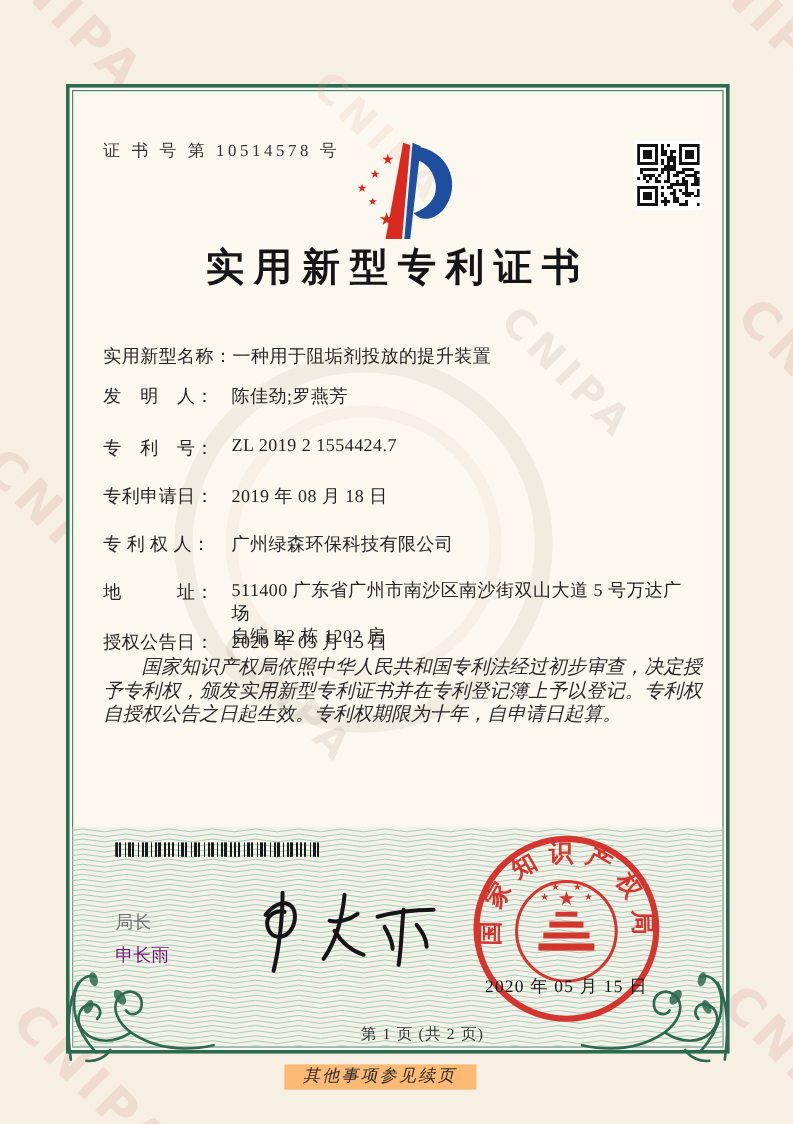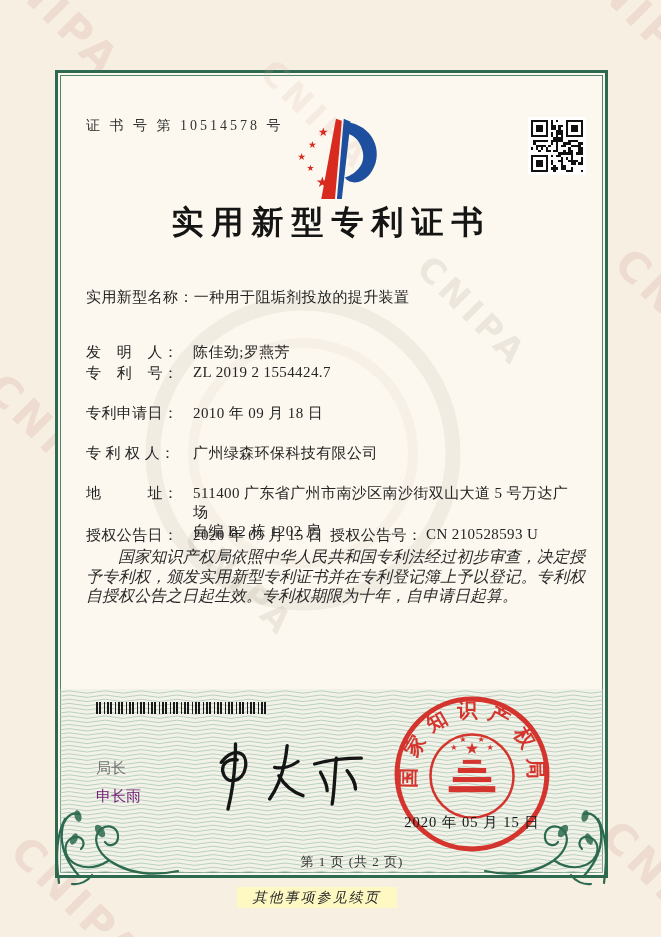--- a/index.html
+++ b/index.html
@@ -66,21 +66,21 @@
   .seal-date{
     position:absolute;left:333px;top:740px;width:162px;text-align:center;
     font-size:14.5px;letter-spacing:1px;color:#171717;z-index:3;
   }
   .page-info{position:absolute;left:0;right:0;top:780px;text-align:center;font-size:13px;letter-spacing:1px;color:#333;margin-left:41px;}
   .ornament{position:absolute;bottom:-14px;width:132px;height:104px;z-index:2;}
   .ornament.left{left:-8px;}
   .ornament.right{right:-8px;transform:scaleX(-1);}
   
   .cont-note{position:absolute;left:0;right:28px;top:888px;text-align:center;z-index:4;}
-  .cont-note span{background:#fef9c3;padding:3px 16px;font-style:italic;font-size:14px;letter-spacing:2px;color:#2a2a2a;}
+  .cont-note span{background:#fdba74;padding:3px 16px;font-style:italic;font-size:14px;letter-spacing:2px;color:#2a2a2a;}
 </style>
 </head>
 <body>
 
 <div class="page">
 
   <div class="wm" style="left:-28px;top:-14px;">CNIPA</div>
   <div class="wm" style="left:555px;top:-12px;">CNIPA</div>
   <div class="wm" style="left:-30px;top:415px;">CNIPA</div>
   <div class="wm" style="left:598px;top:290px;">CNIPA</div>
@@ -297,39 +297,38 @@
           <rect x="2" y="16" width="3" height="3" fill="#111"></rect>
         </svg>
     </div>
 
     <div class="title">实用新型专利证书</div>
 
     <div class="fields">
       <div class="frow" style="top:7px;">
         <span class="flabel">实用新型名称：</span><span class="fvalue">一种用于阻垢剂投放的提升装置</span>
       </div>
-      <div class="frow" style="top:62px;">
+      <div class="frow" style="top:40px;">
         <span class="flabel">发　明　人：</span><span class="fvalue">陈佳劲;罗燕芳</span>
       </div>
       <div class="frow" style="top:83px;">
         <span class="flabel">专　利　号：</span><span class="fvalue">ZL 2019 2 1554424.7</span>
       </div>
       <div class="frow" style="top:123px;">
-        <span class="flabel">专利申请日：</span><span class="fvalue">2010 年 09 月 18 日</span>
+        <span class="flabel">专利申请日：</span><span class="fvalue">2019 年 08 月 18 日</span>
       </div>
       <div class="frow" style="top:163px;">
         <span class="flabel">专 利 权 人：</span><span class="fvalue">广州绿森环保科技有限公司</span>
       </div>
       <div class="frow" style="top:203px;">
         <span class="flabel">地　　　址：</span><span class="fvalue multiline">511400 广东省广州市南沙区南沙街双山大道 5 号万达广场
 自编 B2 栋 1202 房</span>
       </div>
       <div class="frow" style="top:245px;width:502px;">
         <span><span class="flabel">授权公告日：</span><span class="fvalue">2020 年 05 月 15 日</span></span>
-        <span class="pairB"><span class="flabel" style="min-width:96px;">授权公告号：</span><span class="fvalue">CN 210528593 U</span></span>
       </div>
     </div>
 
     <div class="law">
       <p>国家知识产权局依照中华人民共和国专利法经过初步审查，决定授予专利权，颁发实用新型专利证书并在专利登记簿上予以登记。专利权自授权公告之日起生效。专利权期限为十年，自申请日起算。</p>
     </div>
 
     <div class="barcode"></div>
     <div class="director-title">局长</div>
     <div class="director-name">申长雨</div>

